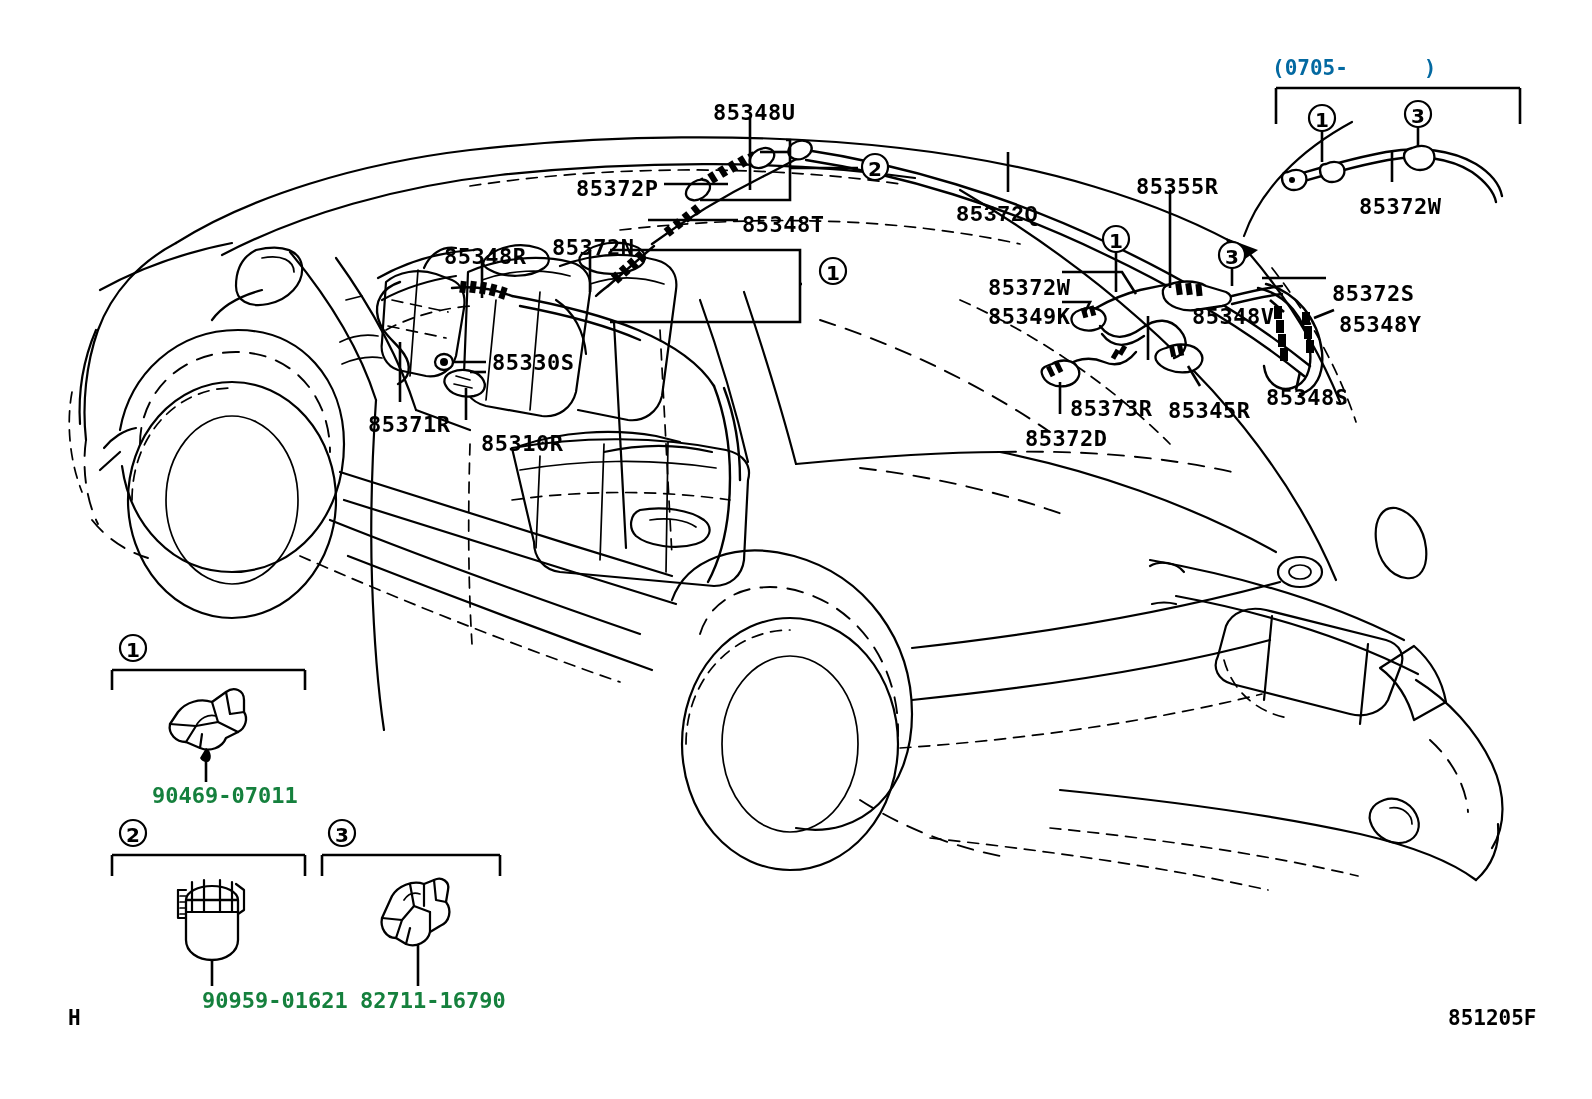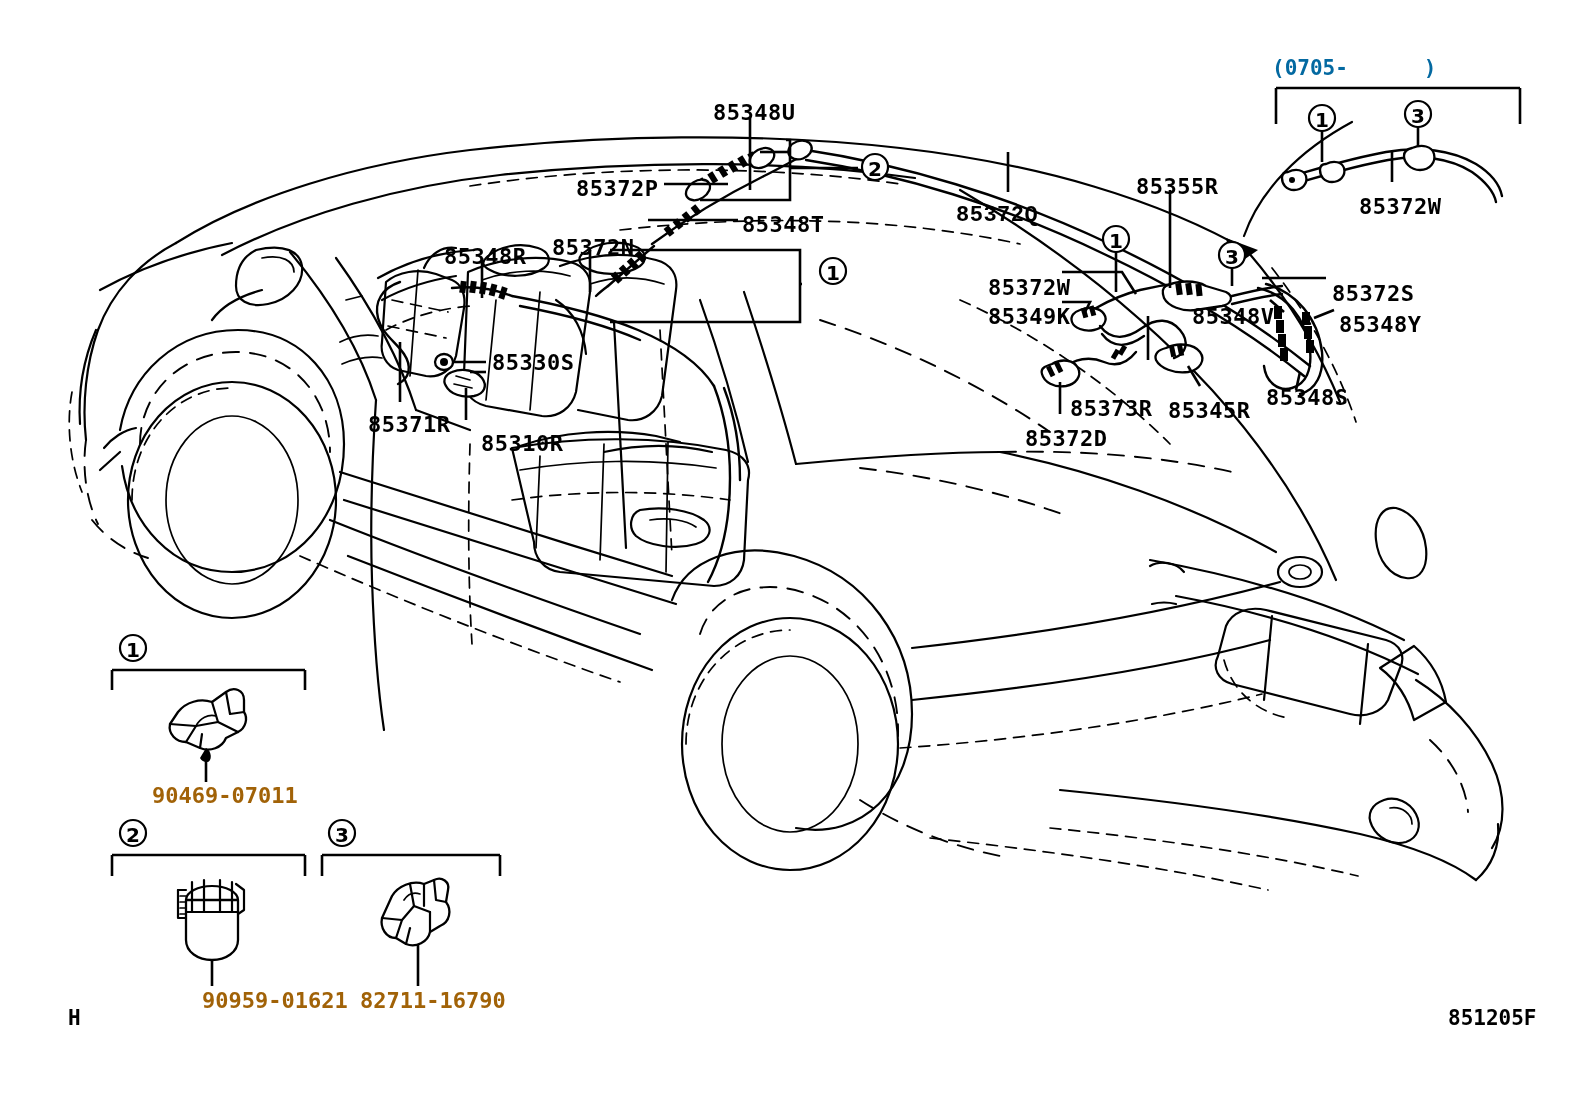--- a/index.html
+++ b/index.html
@@ -4,21 +4,21 @@
 <style>
   html,body{margin:0;padding:0;background:#ffffff;}
   body{width:1592px;height:1099px;overflow:hidden;
        font-family:"DejaVu Sans Mono","Liberation Mono",monospace;color:#000;}
   #stage{position:relative;width:1592px;height:1099px;background:#fff;}
   #art{position:absolute;left:0;top:0;width:1592px;height:1099px;}
   .lbl{position:absolute;font-family:"DejaVu Sans Mono","Liberation Mono",monospace;
        font-weight:700;font-size:22px;letter-spacing:0.5px;white-space:nowrap;
        color:#000;line-height:1;}
   .pn{position:absolute;font-family:"DejaVu Sans Mono","Liberation Mono",monospace;
-      font-weight:700;font-size:22px;white-space:nowrap;color:#a16207;line-height:1;}
+      font-weight:700;font-size:22px;white-space:nowrap;color:#15803d;line-height:1;}
   .corner{position:absolute;font-family:"DejaVu Sans Mono","Liberation Mono",monospace;
       font-weight:700;font-size:21px;color:#000;line-height:1;}
   .datecode{position:absolute;font-family:"DejaVu Sans Mono","Liberation Mono",monospace;
       font-weight:700;font-size:21px;color:#0369a1;line-height:1;white-space:pre;}
   .cnum{position:absolute;font-family:"DejaVu Sans","Liberation Sans",sans-serif;
       font-weight:700;font-size:20px;color:#000;line-height:1;
       width:30px;height:30px;text-align:center;}
 </style>
 </head>
 <body>

